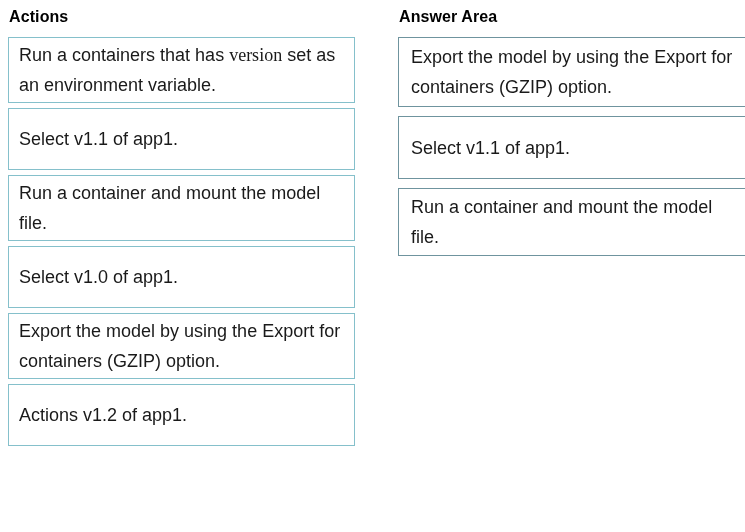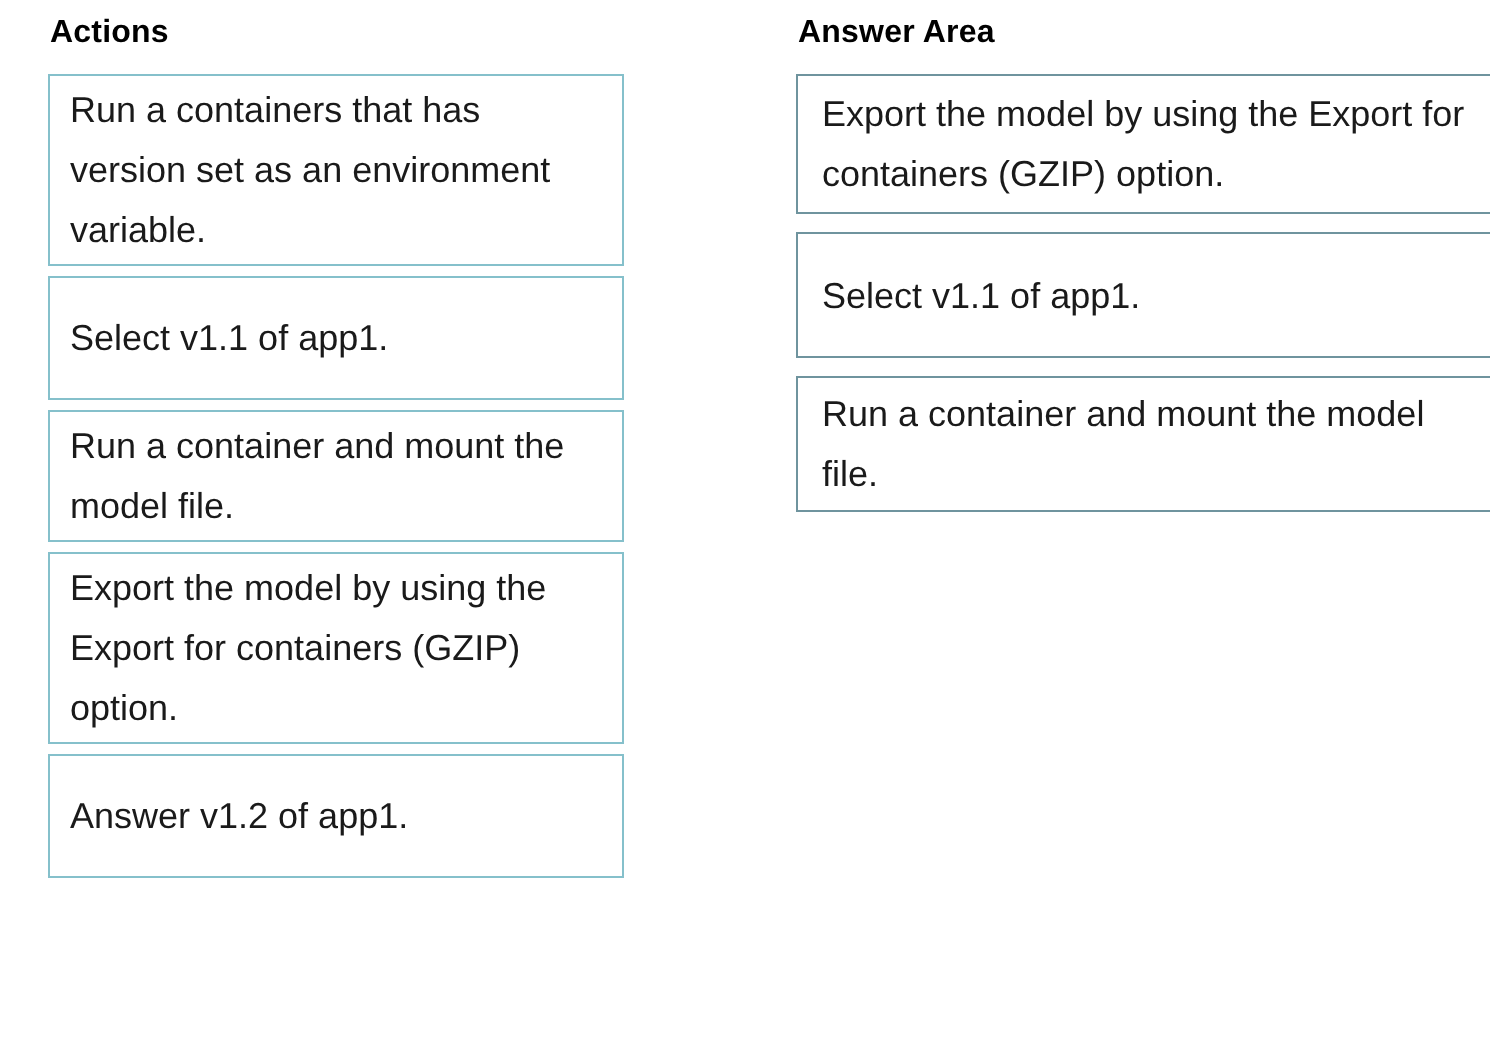--- a/index.html
+++ b/index.html
@@ -11,21 +11,21 @@
     --box-bg:#ffffff;
   }
   *{box-sizing:border-box;margin:0;padding:0;}
   html,body{background:var(--page-bg);}
   body{
     width:745px;height:532px;position:relative;overflow:hidden;
     font-family:"Liberation Sans","DejaVu Sans",sans-serif;
     color:var(--text);
   }
   .col{position:absolute;top:8px;}
-  .col-actions{left:24px;width:288px;}
+  .col-actions{left:8px;width:347px;}
   .col-answer{left:398px;width:351px;}
   .col-heading{
     font-size:16px;font-weight:700;color:var(--heading-text);
     margin:0 0 11px 1px;letter-spacing:0.1px;
   }
   .box{
     background:var(--box-bg);
     border:1px solid var(--action-box-border);
     margin-bottom:5px;
     padding:2px 12px 2px 10px;
@@ -37,21 +37,21 @@
     margin-bottom:9px;
     padding-left:12px;
   }
   .col-answer .box:first-of-type{margin-top:2px;}
   .h1l{min-height:62px;}
   .h2l{min-height:66px;}
   .r1{min-height:70px;}
   .r2{min-height:63px;}
   .r3{min-height:68px;}
   .mono{
-    font-family:Liberation Sans, sans-serif;
+    font-family:Liberation Serif, serif;
     font-size:18px;
   }
   .box-text{display:inline;}
 </style>
 </head>
 <body>
 
 <div class="col col-actions">
   <h2 class="col-heading">Actions</h2>
 
@@ -61,27 +61,30 @@
 
 
   <div class="box h1l">
     <span class="box-text">Select v1.1 of app1.</span>
   </div>
 
   <div class="box h2l">
     <span class="box-text">Run a container and mount the model file.</span>
   </div>
 
+  <div class="box h1l">
+    <span class="box-text">Select v1.0 of app1.</span>
+  </div>
 
   <div class="box h2l">
     <span class="box-text">Export the model by using the Export for containers (GZIP) option.</span>
   </div>
 
   <div class="box h1l">
-    <span class="box-text">Answer v1.2 of app1.</span>
+    <span class="box-text">Actions v1.2 of app1.</span>
   </div>
 </div>
 
 <div class="col col-answer">
   <h2 class="col-heading">Answer Area</h2>
 
   <div class="box r1">
     <span class="box-text">Export the model by using the Export for containers (GZIP) option.</span>
   </div>
 

